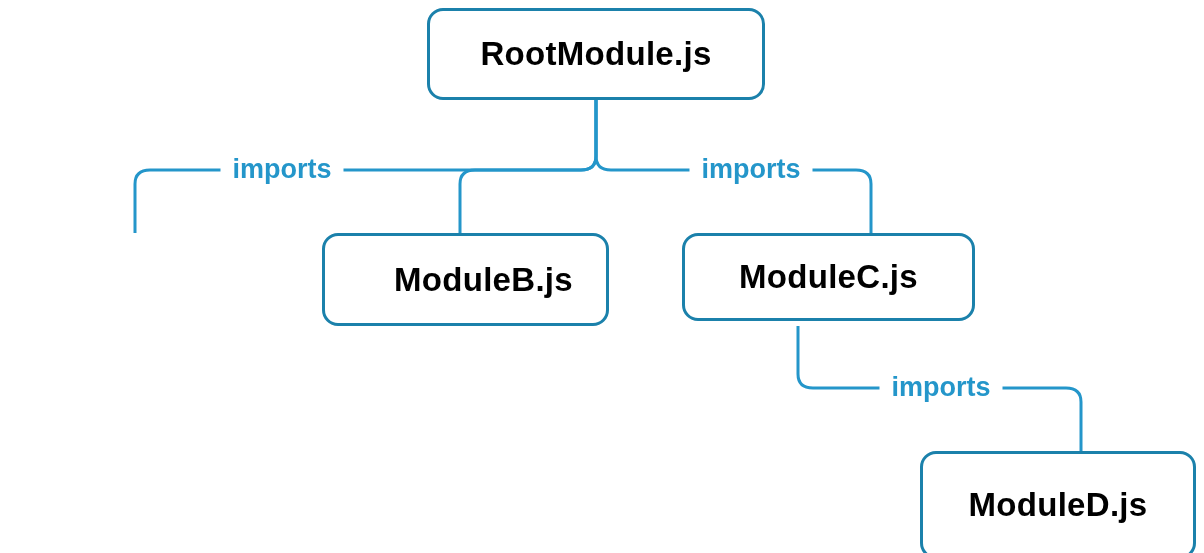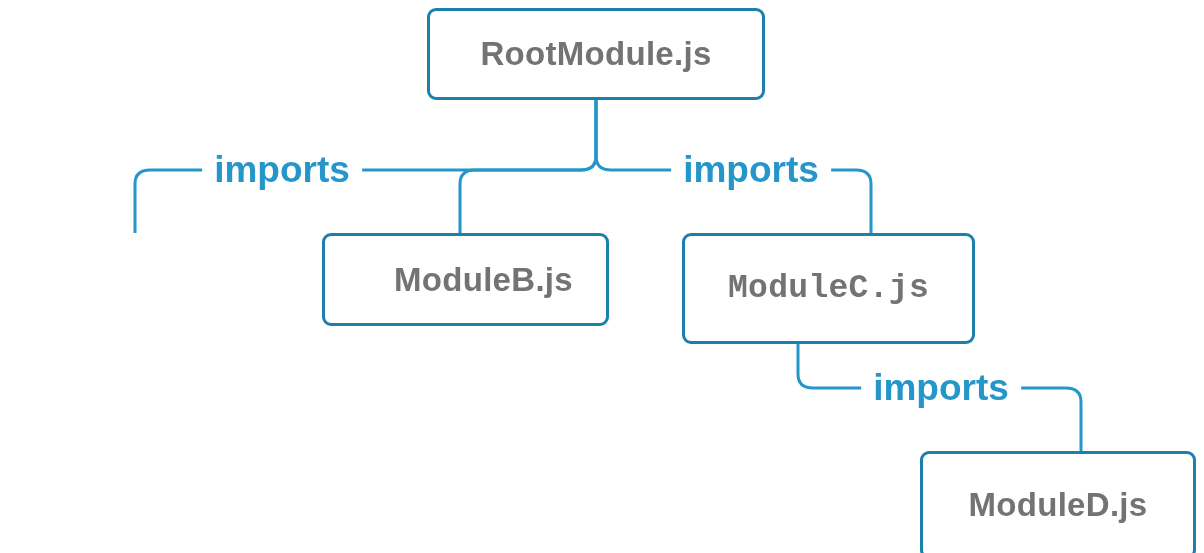--- a/index.html
+++ b/index.html
@@ -24,42 +24,42 @@
   .connectors path {
     fill: none;
     stroke: #2496ca;
     stroke-width: 3;
   }
   .node {
     position: absolute;
     z-index: 3;
     background: #ffffff;
     border: 3px solid #1b81ab;
-    border-radius: 9px;
+    border-radius: 16px;
     box-sizing: border-box;
     display: flex;
     align-items: center;
     justify-content: center;
     font-size: 33px;
     font-weight: 700;
-    color: #737373;
+    color: #000000;
     letter-spacing: 0.3px;
   }
   .node-root { left: 427px; top: 8px;   width: 338px; height: 92px; }
   .node-a    { left: 1px;   top: 233px; width: 271px; height: 93px; }
   .node-b    { left: 322px; top: 233px; width: 287px; height: 93px; padding-left: 36px; }
-  .node-c    { left: 682px; top: 233px; width: 293px; height: 111px; font-family: Liberation Mono, monospace; }
+  .node-c    { left: 682px; top: 233px; width: 293px; height: 88px; }
   .node-d    { left: 920px; top: 451px; width: 276px; height: 108px; }
   .edge-label {
     position: absolute;
     z-index: 2;
     transform: translate(-50%, -50%);
     background: #ffffff;
     color: #2496ca;
-    font-size: 37px;
+    font-size: 27px;
     font-weight: 700;
     padding: 0 12px;
     white-space: nowrap;
     line-height: 1.1;
   }
   .edge-label-left   { left: 282px;  top: 170px; }
   .edge-label-right  { left: 751px;  top: 170px; }
   .edge-label-bottom { left: 941px;  top: 388px; }
 </style>
 </head>

